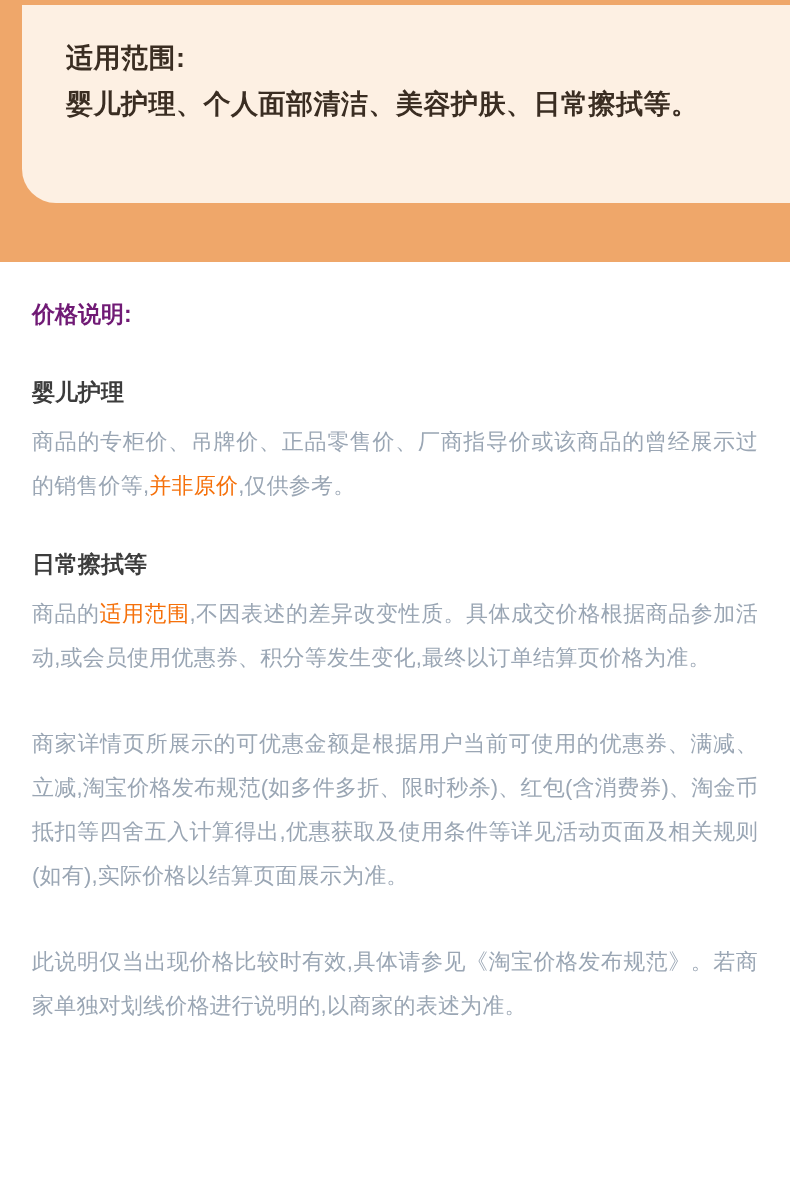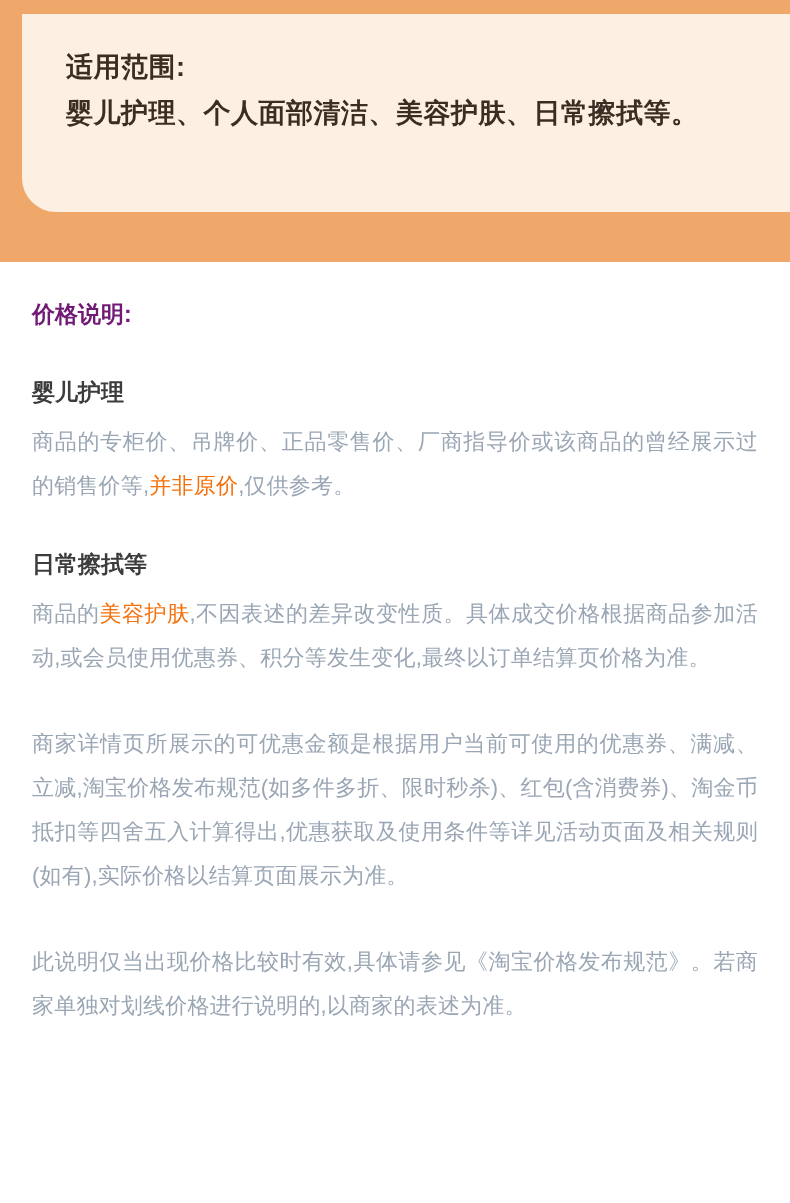--- a/index.html
+++ b/index.html
@@ -24,21 +24,21 @@
   .banner {
     position: relative;
     width: 790px;
     height: 262px;
     background: #efa76a;
     box-sizing: border-box;
   }
   .banner-card {
     position: absolute;
     left: 22px;
-    top: 14px;
+    top: 5px;
     width: 768px;
     height: 198px;
     background: #fdf0e3;
     border-bottom-left-radius: 34px;
     box-sizing: border-box;
     padding: 30px 0 0 44px;
   }
   .banner-line {
     color: #3a2d22;
     font-size: 27px;
@@ -104,21 +104,21 @@
 
     <div class="heading-main">价格说明:</div>
 
     <div class="section">
       <div class="sub-heading">婴儿护理</div>
       <div class="para"><span>商品的专柜价、吊牌价、正品零售价、厂商指导价或该商品的曾经展示过的销售价等,</span><span class="hl">并非原价</span><span>,仅供参考。</span></div>
     </div>
 
     <div class="section tight">
       <div class="sub-heading">日常擦拭等</div>
-      <div class="para"><span>商品的</span><span class="hl">美容护肤</span><span>,不因表述的差异改变性质。具体成交价格根据商品参加活动,或会员使用优惠券、积分等发生变化,最终以订单结算页价格为准。</span></div>
+      <div class="para"><span>商品的</span><span class="hl">适用范围</span><span>,不因表述的差异改变性质。具体成交价格根据商品参加活动,或会员使用优惠券、积分等发生变化,最终以订单结算页价格为准。</span></div>
     </div>
 
     <div class="para spaced">商家详情页所展示的可优惠金额是根据用户当前可使用的优惠券、满减、立减,淘宝价格发布规范(如多件多折、限时秒杀)、红包(含消费券)、淘金币抵扣等四舍五入计算得出,优惠获取及使用条件等详见活动页面及相关规则(如有),实际价格以结算页面展示为准。</div>
 
     <div class="para spaced">此说明仅当出现价格比较时有效,具体请参见《淘宝价格发布规范》。若商家单独对划线价格进行说明的,以商家的表述为准。</div>
 
   </div>
 </div>
 
 </body></html>

